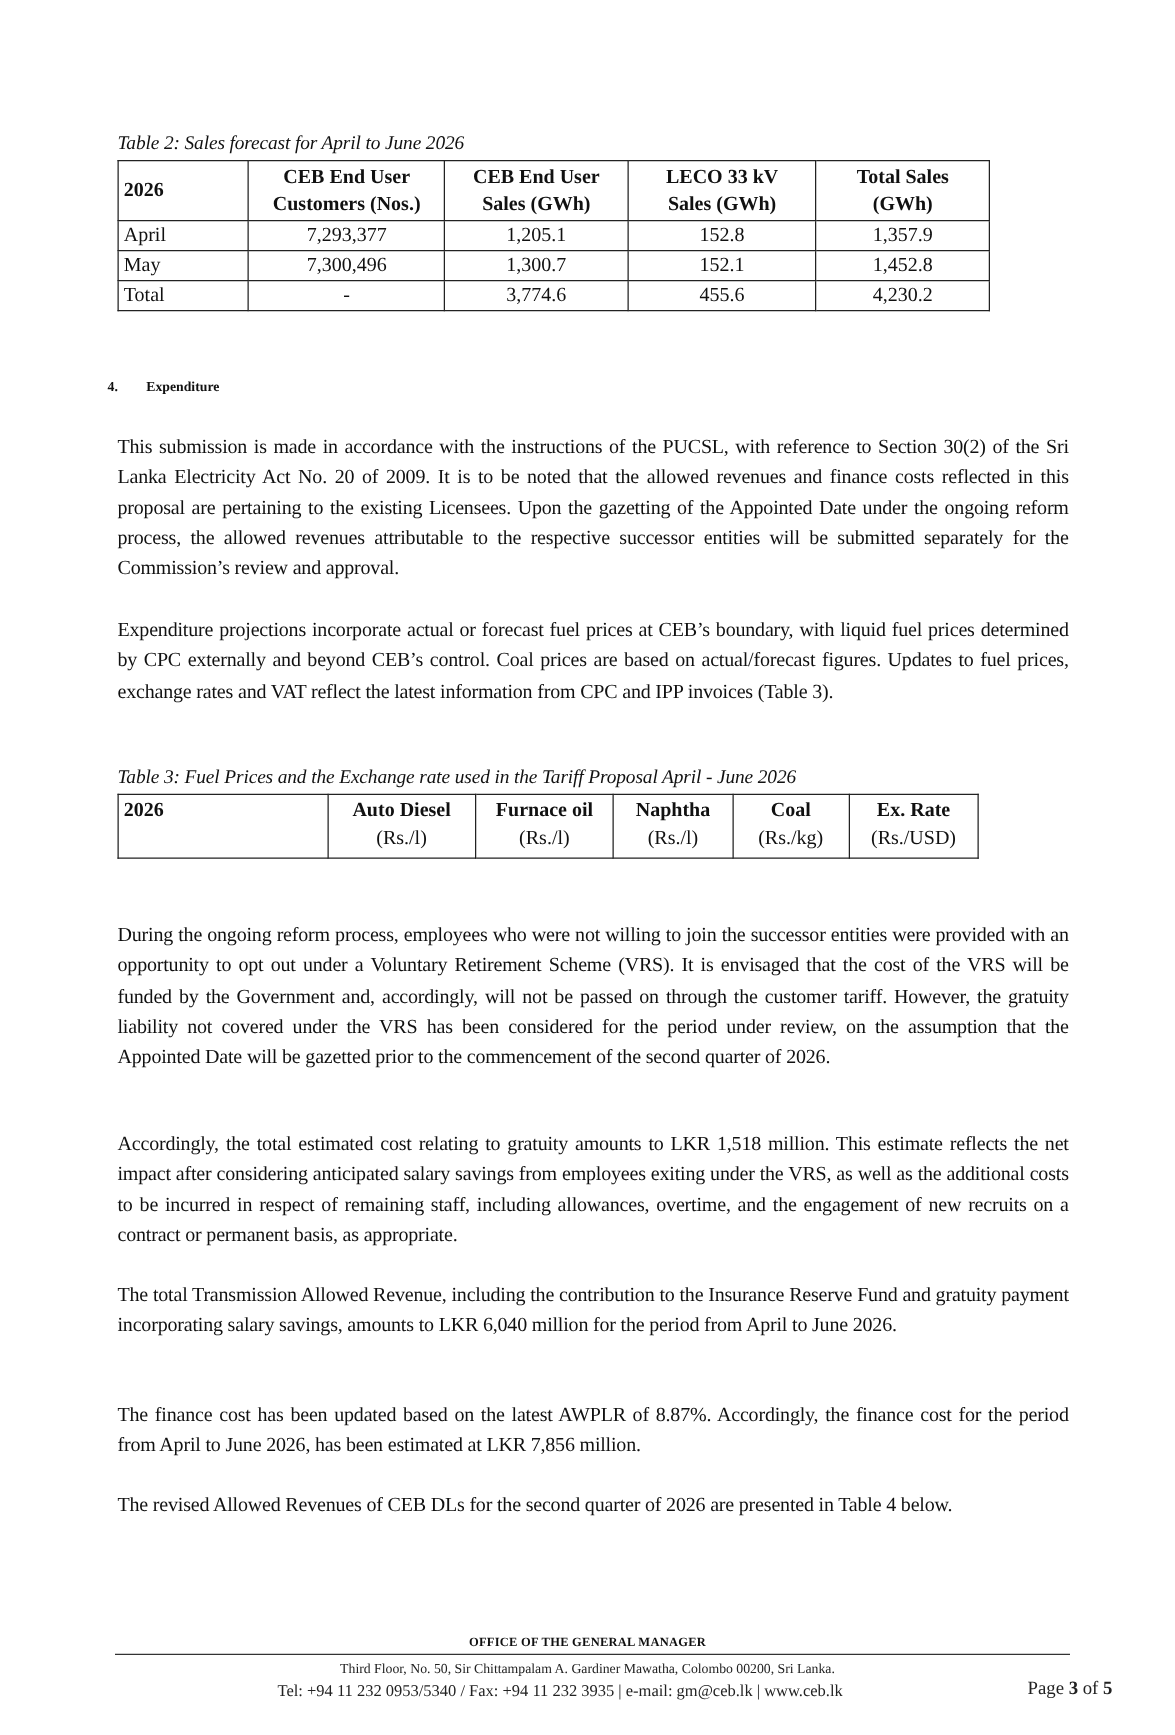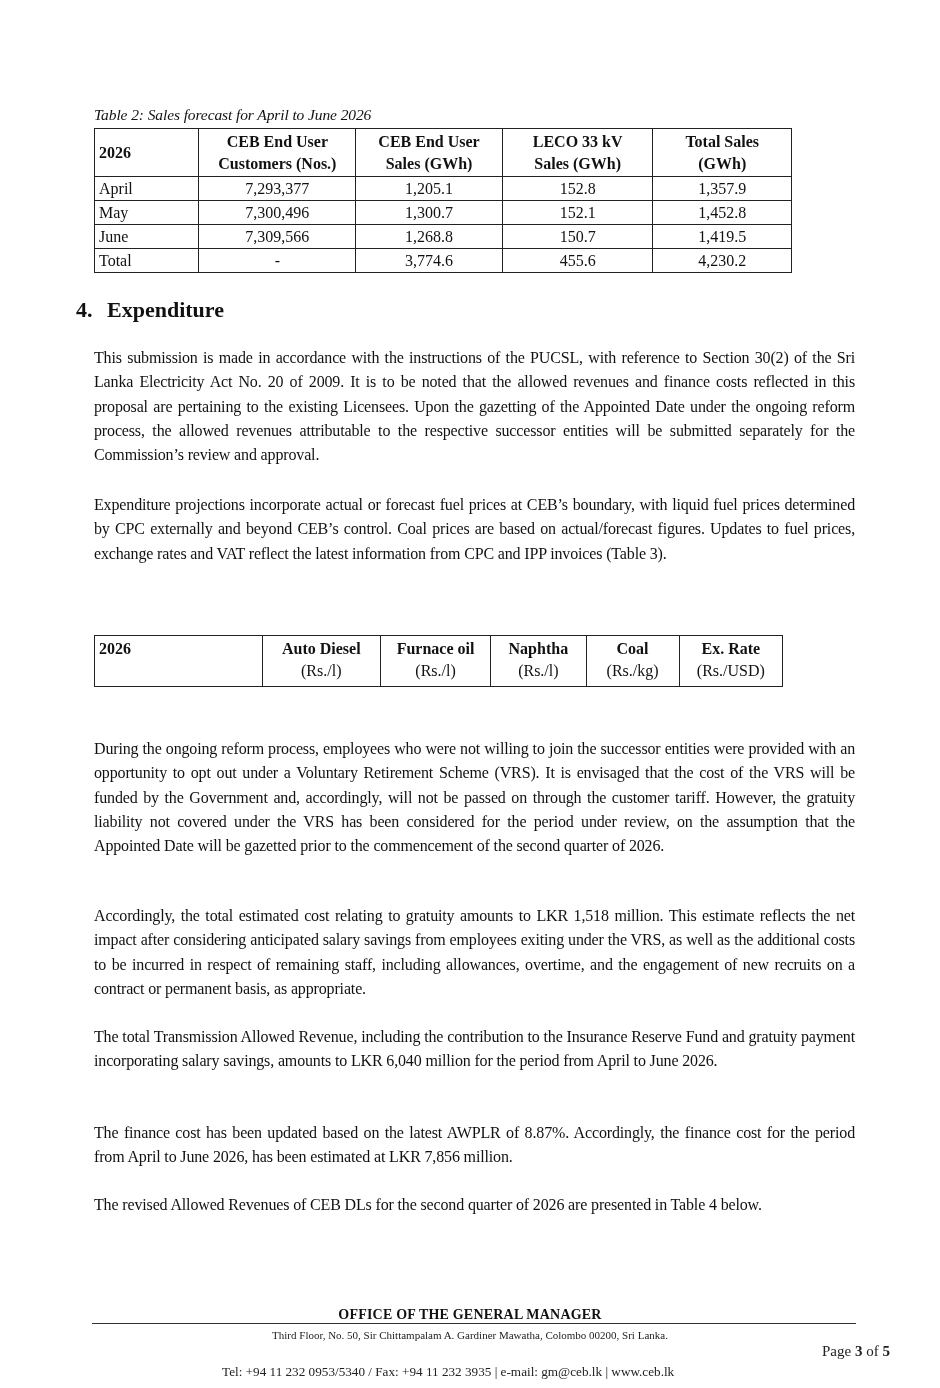--- a/index.html
+++ b/index.html
@@ -67,24 +67,24 @@
   #t3 td { height: 23px; line-height: 22px; }
   #t3 .c0 { width: 162px; }
   #t3 .c1 { width: 110px; }
   #t3 .c2 { width: 102px; }
   #t3 .c3 { width: 87px; }
   #t3 .c4 { width: 85px; }
   #t3 .c5 { width: 95px; margin-left: 16px; }
 
   .heading {
     position: absolute;
-    left: 76px;
+    left: 86px;
     top: 300px;
     font-weight: bold;
-    font-size: 22px;
+    font-size: 11px;
     line-height: 20px;
   }
   .heading .num { display: inline-block; width: 31px; }
 
   .para {
     position: absolute;
     left: 94px;
     width: 761px;
     font-size: 16px;
     line-height: 24.3px;
@@ -99,21 +99,21 @@
   #p5 { top: 1025px; }
   #p6 { top: 1121px; }
   #p7 { top: 1193px; }
 
   .footer-title {
     position: absolute;
     left: 0; width: 940px;
     top: 1306px;
     text-align: center;
     font-weight: bold;
-    font-size: 14px;
+    font-size: 10px;
     line-height: 17px;
     letter-spacing: 0.2px;
   }
   .footer-rule {
     position: absolute;
     left: 92px;
     top: 1323px;
     width: 764px;
     height: 0;
     border-top: 1.4px solid #333;
@@ -128,21 +128,20 @@
     color: #222;
   }
   .footer-contact {
     position: absolute;
     left: 222px;
     top: 1344px;
     font-size: 13.2px;
     line-height: 17px;
     color: #222;
     white-space: nowrap;
-    margin-top: 19px;
   }
   .page-num {
     position: absolute;
     left: 778px;
     top: 1343px;
     font-size: 15px;
     line-height: 17px;
     color: #222;
     white-space: nowrap;
     margin-left: 44px;
@@ -173,43 +172,37 @@
       <td class="center">1,357.9</td>
     </tr>
     <tr>
       <td class="left">May</td>
       <td class="center">7,300,496</td>
       <td class="center">1,300.7</td>
       <td class="center">152.1</td>
       <td class="center">1,452.8</td>
     </tr>
     <tr>
-      <td class="left">June</td>
-      <td class="center">7,309,566</td>
-      <td class="center">1,268.8</td>
-      <td class="center">150.7</td>
-      <td class="center">1,419.5</td>
-    </tr>
-    <tr>
       <td class="left bold">Total</td>
       <td class="center bold">-</td>
       <td class="center bold">3,774.6</td>
       <td class="center bold">455.6</td>
       <td class="center bold">4,230.2</td>
     </tr>
   </tbody>
     </table>
 
   <div class="heading">
     <span class="num">4.</span><span>Expenditure</span>
   </div>
 
   <div class="para" id="p1">This submission is made in accordance with the instructions of the PUCSL, with reference to Section 30(2) of the Sri Lanka Electricity Act No. 20 of 2009. It is to be noted that the allowed revenues and finance costs reflected in this proposal are pertaining to the existing Licensees. Upon the gazetting of the Appointed Date under the ongoing reform process, the allowed revenues attributable to the respective successor entities will be submitted separately for the Commission’s review and approval.</div>
   <div class="para" id="p2">Expenditure projections incorporate actual or forecast fuel prices at CEB’s boundary, with liquid fuel prices determined by CPC externally and beyond CEB’s control. Coal prices are based on actual/forecast figures. Updates to fuel prices, exchange rates and VAT reflect the latest information from CPC and IPP invoices (Table 3).</div>
 
+  <div class="caption" style="left:94px; top:613px;">Table 3: Fuel Prices and the Exchange rate used in the Tariff Proposal April - June 2026</div>
 
   <table class="doc-table" id="t3">
     <tbody>
         <tr>
       <th class="c0 left"><span>2026</span></th>
       <th class="c1 center"><span>Auto Diesel</span><span class="unit">(Rs./l)</span></th>
       <th class="c2 center"><span>Furnace oil</span><span class="unit">(Rs./l)</span></th>
       <th class="c3 center"><span>Naphtha</span><span class="unit">(Rs./l)</span></th>
       <th class="c4 center"><span>Coal</span><span class="unit">(Rs./kg)</span></th>
       <th class="c5 center"><span>Ex. Rate</span><span class="unit">(Rs./USD)</span></th>

